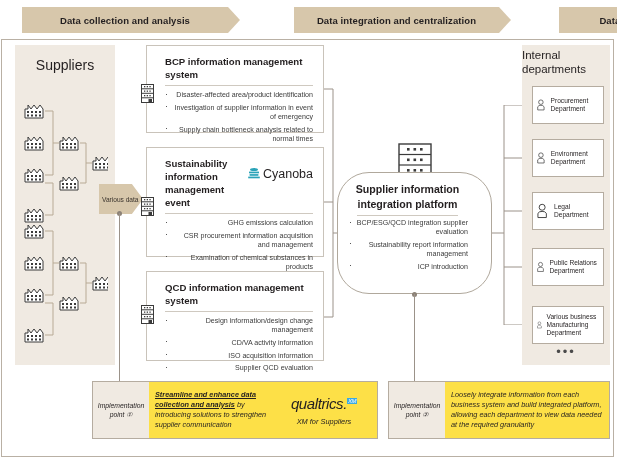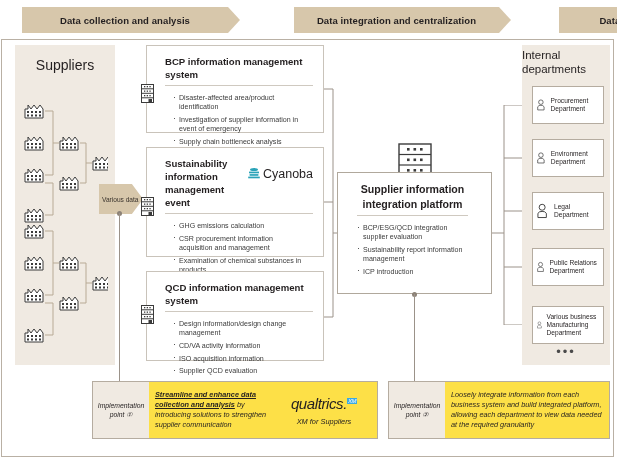--- a/index.html
+++ b/index.html
@@ -43,21 +43,21 @@
     background:#d7c7ab;color:#3a332c;font-size:6.6px;
     display:flex;align-items:center;justify-content:flex-start;
     padding-left:3px;box-sizing:border-box;
     clip-path:polygon(0 0,74% 0,74% -2%,100% 50%,74% 102%,74% 100%,0 100%);
   }
 
   
   .sysbox{position:absolute;background:#ffffff;border:1px solid #c9c3ba;box-sizing:border-box;}
   .sys-title{font-size:9.6px;font-weight:bold;line-height:13px;color:#231f20;}
   .sys-rule{height:1px;background:#cfc9c0;margin:4px 0 5px 0;}
-  .sys-list{margin:8px;padding:0;list-style:none;}
+  .sys-list{margin:0;padding:0;list-style:none;text-align:right;}
   .sys-list li{
     position:relative;font-size:7.1px;line-height:9.2px;color:#3b3b3b;
     padding-left:6px;margin-bottom:3.5px;
   }
   .sys-list li:before{content:"·";position:absolute;left:0px;top:-1.5px;font-size:9px;color:#3b3b3b;}
 
   
   .mini-server{position:absolute;width:13px;height:19px;}
 
   
@@ -284,21 +284,21 @@
       <rect x="9" y="15.5" width="2.6" height="2.6"></rect>
         <rect x="15.5" y="15.5" width="2.6" height="2.6"></rect>
         <rect x="22" y="15.5" width="2.6" height="2.6"></rect>
       <rect x="9" y="26" width="2.6" height="2.6"></rect>
         <rect x="15.5" y="26" width="2.6" height="2.6"></rect>
         <rect x="22" y="26" width="2.6" height="2.6"></rect>
       <rect x="20" y="35.5" width="6" height="5"></rect>
     </g>
   </svg>
 
-  <div class="platform" style="padding:9px 13px 0 9px;">
+  <div class="platform" style="padding:9px 23px 0 9px;border-radius:32px;">
     <div class="plat-title">Supplier information integration platform</div>
     <div class="plat-rule"></div>
     <ul class="sys-list" style="padding-left:2px;">
       <li>BCP/ESG/QCD integration supplier evaluation</li>
       <li>Sustainability report information management</li>
       <li>ICP introduction</li>
     </ul>
   </div>
 
   <div class="dot" style="left:412px;top:292px;"></div>

